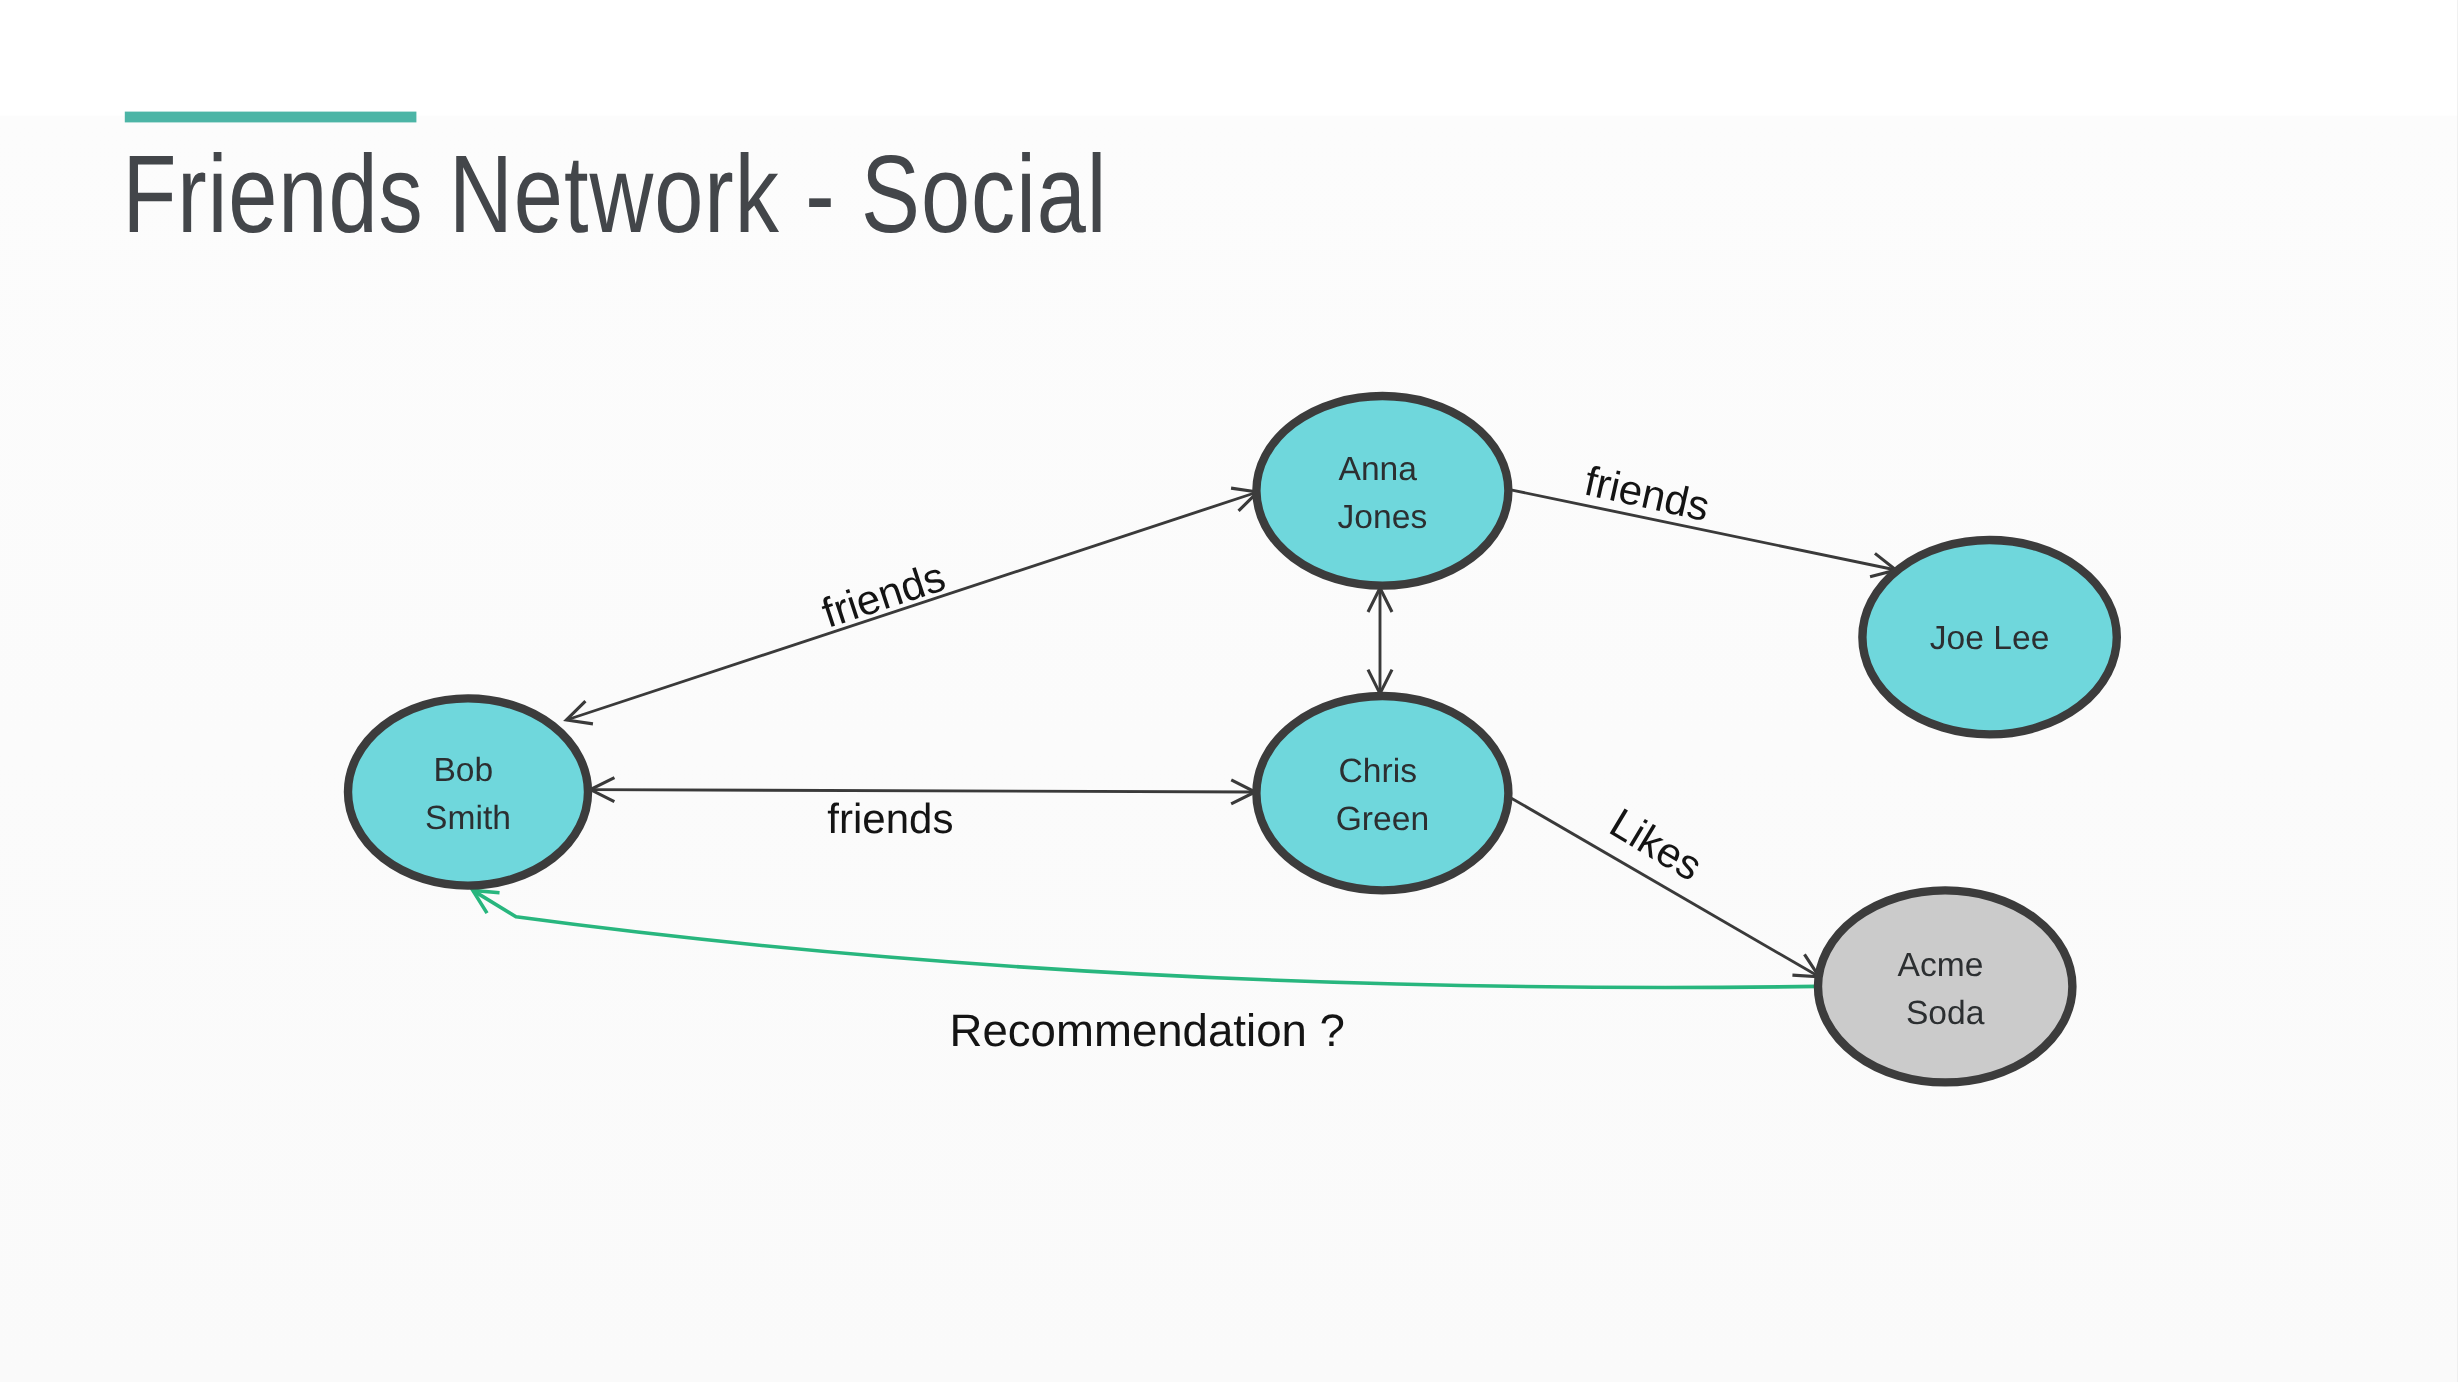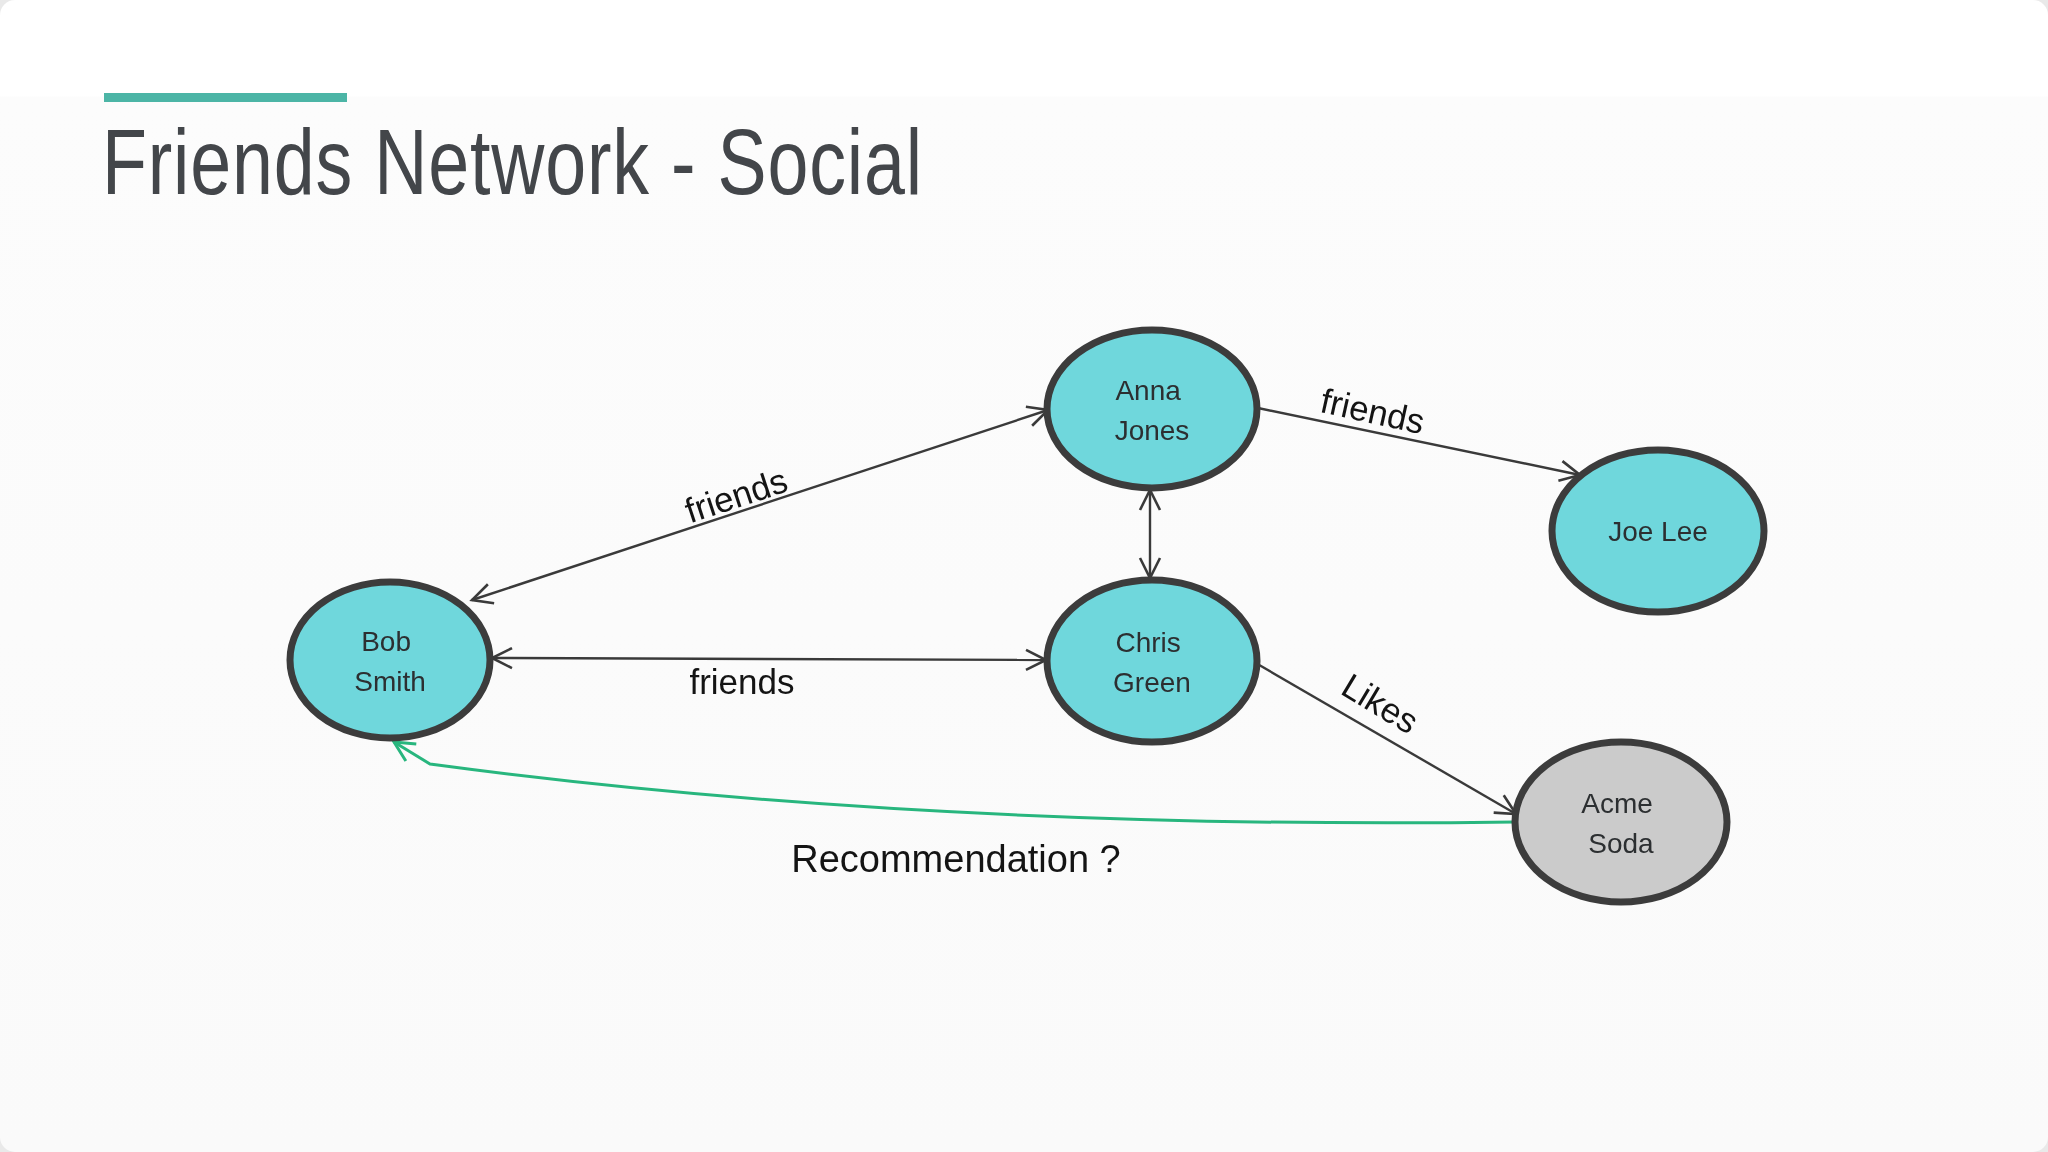--- a/index.html
+++ b/index.html
@@ -2,21 +2,20 @@
 <html><head>
 <meta charset="utf-8">
 <style>
   html,body{margin:0;padding:0;background:#e9e9e9;}
   .stage{
     position:relative;
     width:2048px;height:1152px;
     overflow:hidden;
     background:linear-gradient(180deg,#ffffff 0px,#ffffff 96px,#fcfcfc 97px,#fafafa 100%);
     font-family:"Liberation Sans",sans-serif;
-    border-radius:15px;
   }
   .accent-bar{
     position:absolute;left:104px;top:93px;width:243px;height:9px;
     background:#4CB5A6;
   }
   .slide-title{
     position:absolute;left:102px;top:116px;
     font-size:92px;font-weight:300;line-height:1;
     color:#43464A;letter-spacing:1px;white-space:nowrap;
     transform:scaleX(0.80);transform-origin:0 0;

